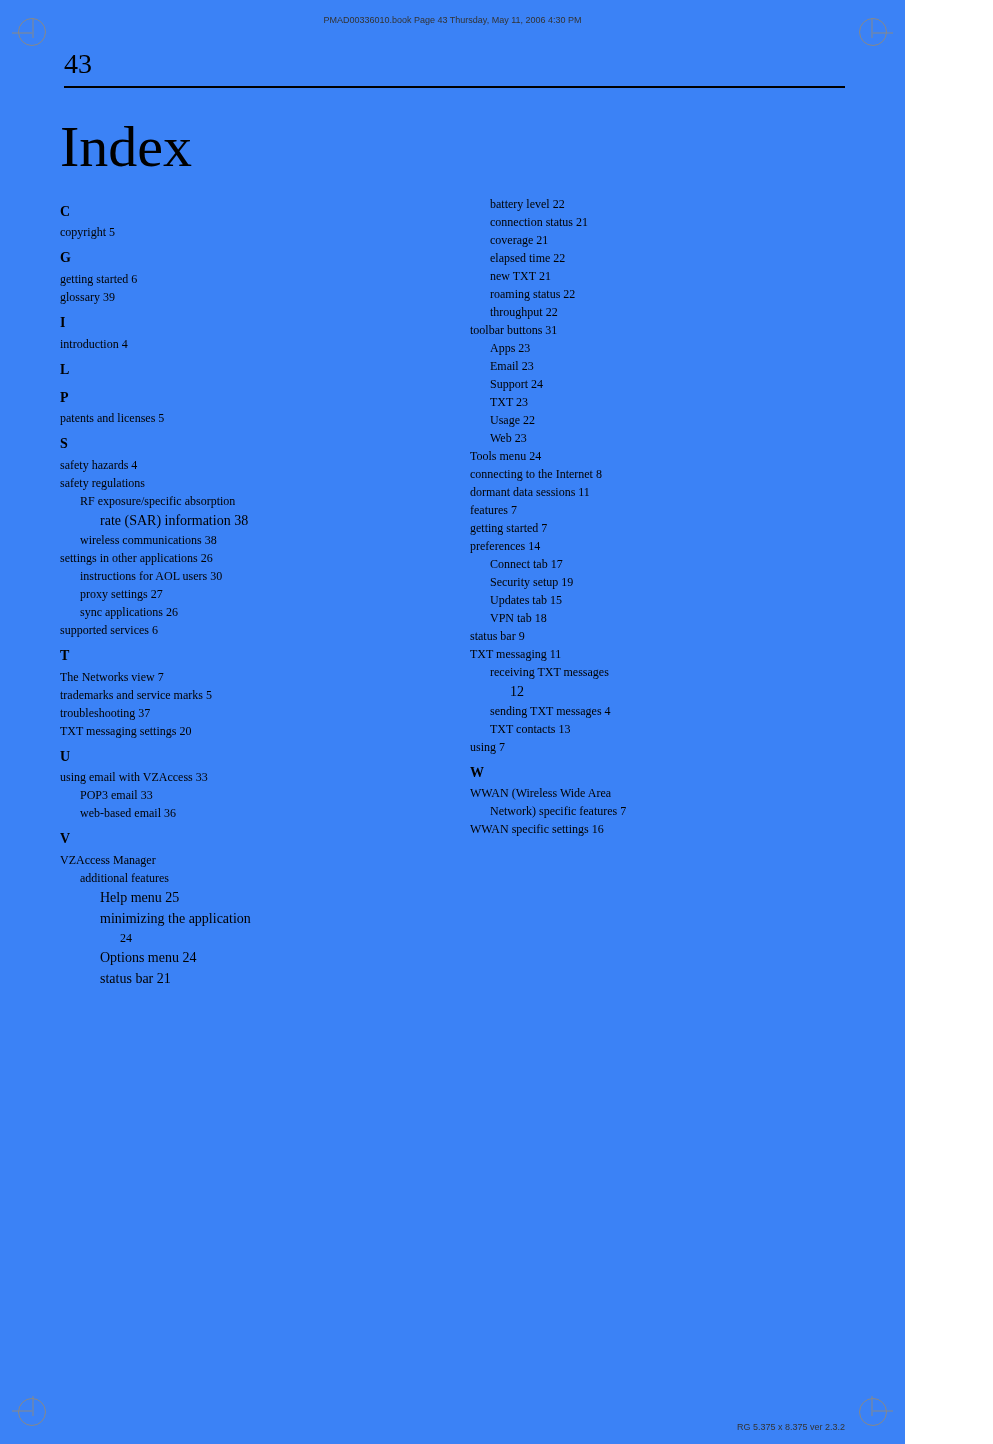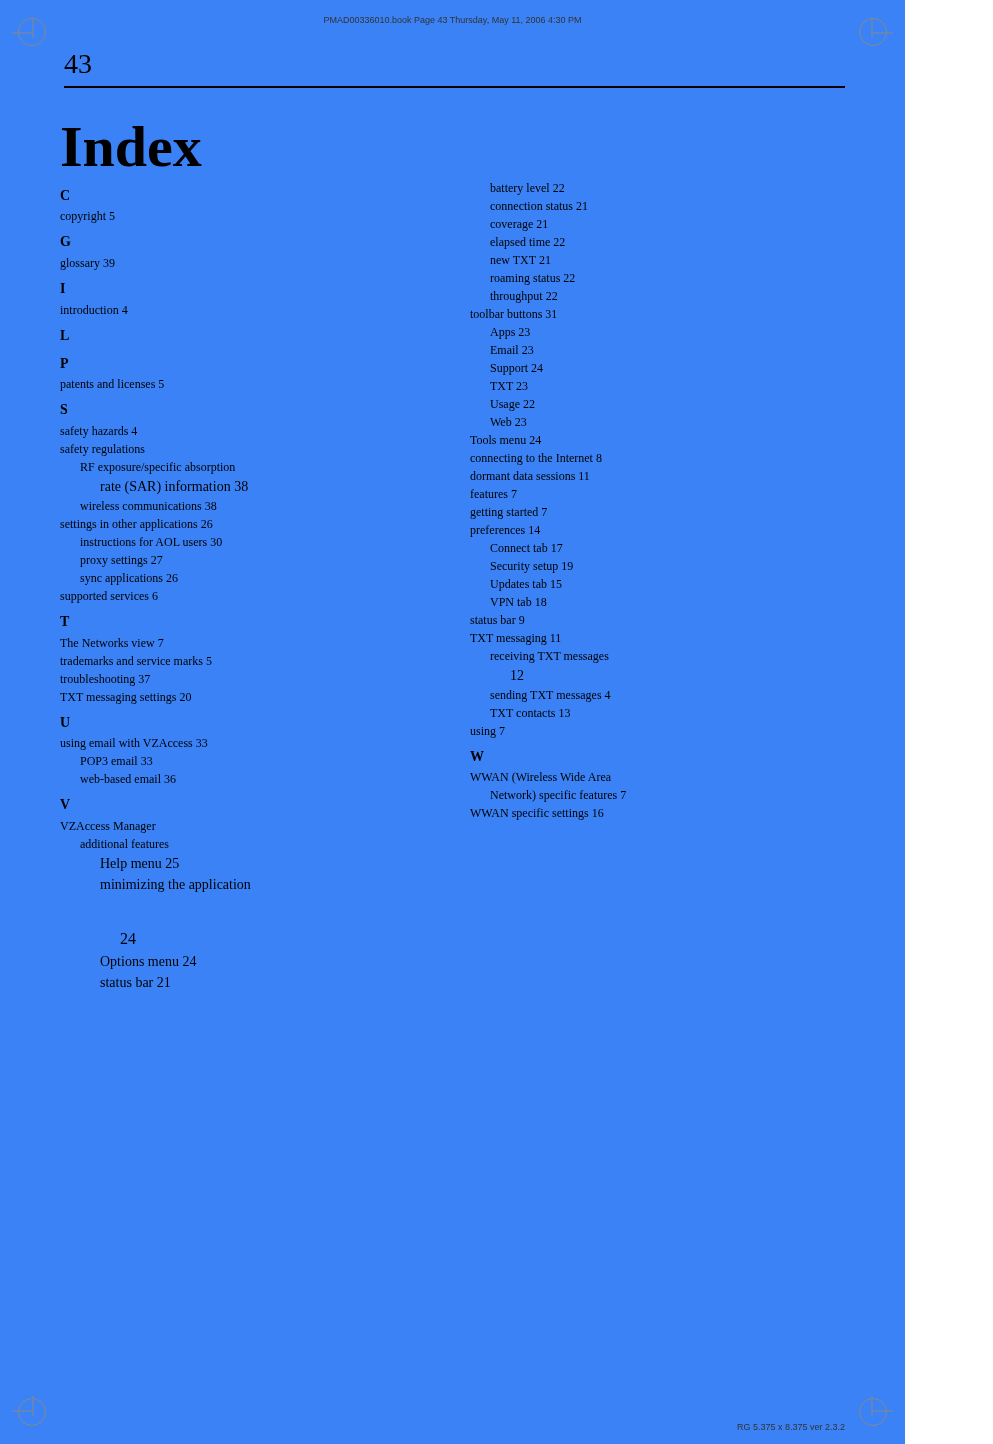--- a/index.html
+++ b/index.html
@@ -98,23 +98,24 @@
       position: absolute;
       top: 115px;
       left: 60px;
       right: 60px;
       bottom: 60px;
     }
 
     
     .index-heading {
       font-size: 58px;
-      font-weight: bold;
+      font-weight: normal;
       color: #000;
       font-family: "Times New Roman", Times, serif;
+      margin-bottom: 16px;
       line-height: 1.1;
     }
 
     
     .two-col {
       display: flex;
       gap: 30px;
       font-size: 12px;
       line-height: 1.55;
       color: #000;
@@ -154,24 +155,23 @@
 
     .sub-sub-entry {
       display: block;
       font-size: 14px;
       line-height: 1.5;
       padding-left: 40px;
     }
 
     .sub-sub-sub-entry {
       display: block;
-      font-size: 16px;
+      font-size: 12px;
       line-height: 1.5;
       padding-left: 60px;
-      margin-top: 32px;
     }
 
     .bottom-footer-right {
       position: absolute;
       bottom: 12px;
       right: 60px;
       font-size: 9px;
       color: #333;
       font-family: Arial, sans-serif;
       margin-left: 16px;
@@ -214,20 +214,21 @@
 
   <div class="content-area">
     <div class="index-heading">Index</div>
 
     <div class="two-col">
 
       <div class="col-left" id="left-col">
       <span class="section-letter">C</span>
           <span class="entry">copyright 5</span>
           <span class="section-letter">G</span>
+          <span class="entry">getting started 6</span>
           <span class="entry">glossary 39</span>
           <span class="section-letter">I</span>
           <span class="entry">introduction 4</span>
           <span class="section-letter">L</span>
           <span class="section-letter">P</span>
           <span class="entry">patents and licenses 5</span>
           <span class="section-letter">S</span>
           <span class="entry">safety hazards 4</span>
           <span class="entry">safety regulations</span>
           <span class="sub-entry">RF exposure/specific absorption</span>

